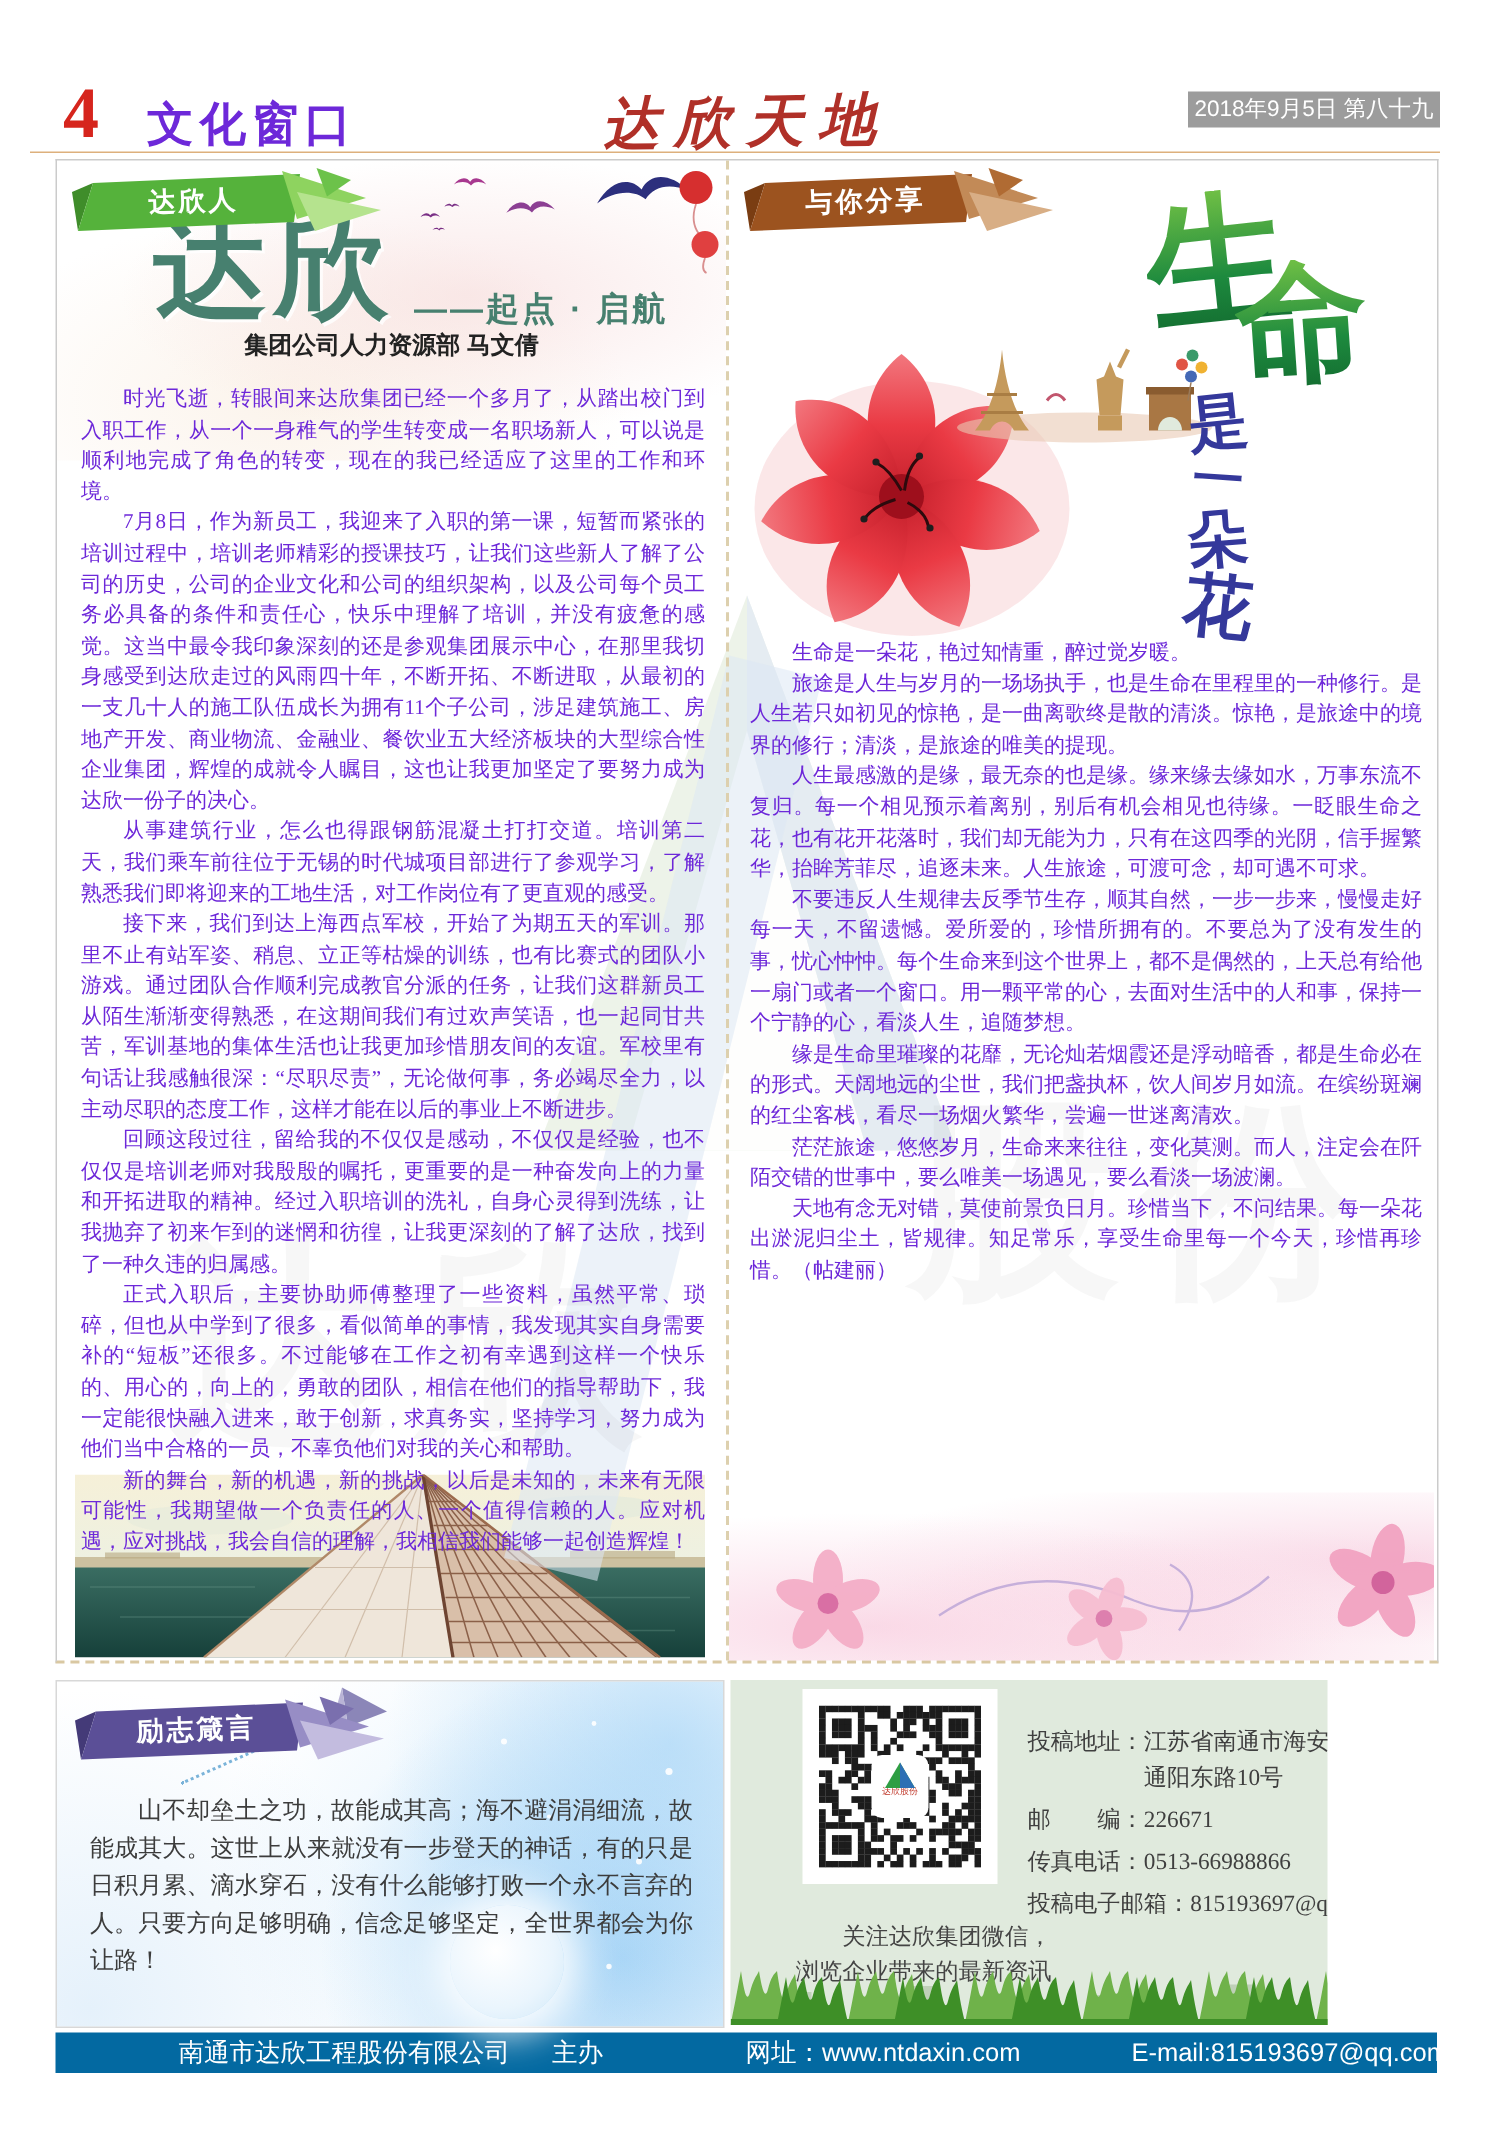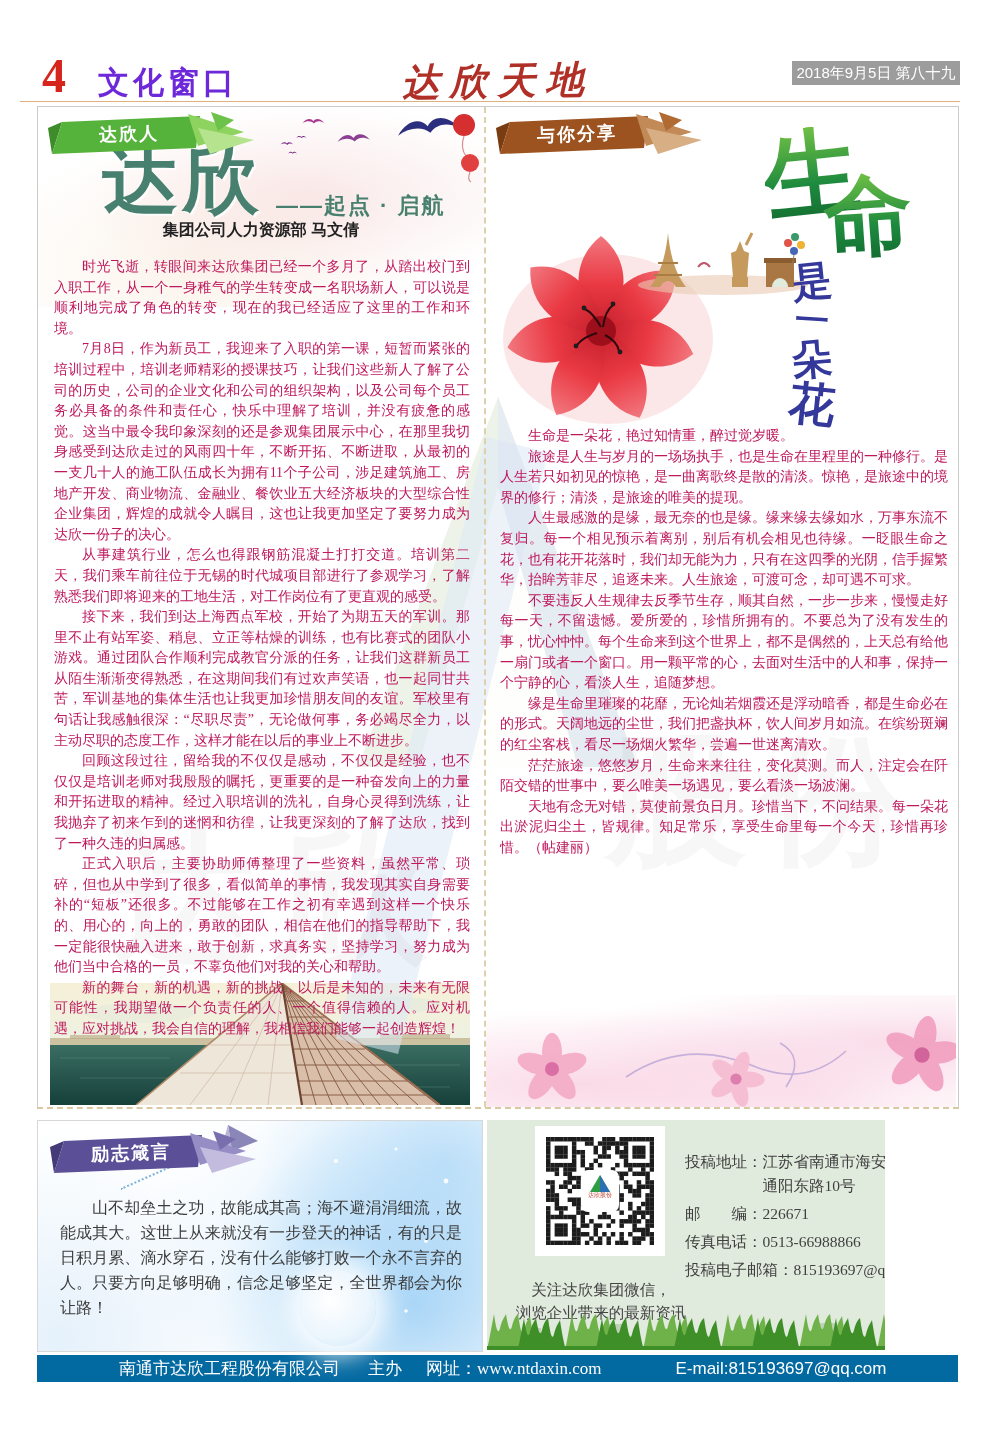--- a/index.html
+++ b/index.html
@@ -32,21 +32,21 @@
   
   .l-watercolor{left:0;top:0;width:446px;height:200px;
     background:radial-gradient(ellipse at 62% 45%,rgba(243,205,205,.45),transparent 60%),
                radial-gradient(ellipse at 35% 80%,rgba(246,226,205,.4),transparent 55%);}
   .l-title{left:64px;top:34px;font-weight:bold;font-size:76px;line-height:1;color:#47806f;
            letter-spacing:5px;font-family:"Liberation Sans",sans-serif;text-shadow:2px 2px 0 rgba(255,255,255,.8);}
   .l-sub{left:238px;top:84px;font-weight:bold;font-size:22px;color:#47806f;letter-spacing:2px;}
   .l-byline{left:0;top:113px;width:446px;text-align:center;font-weight:bold;font-size:16px;color:#222;}
   .l-paras{left:16px;top:150px;width:416px;z-index:2;}
   .article p{margin:0;text-indent:2em;font-family:"Liberation Serif",serif;font-size:14px;
-             line-height:20.6px;color:#be185d;text-align:justify;}
+             line-height:20.6px;color:#6d28d9;text-align:justify;}
   .pyramid{left:12px;top:876px;width:420px;height:122px;}
 
   
   .r-cluster{left:0;top:14px;width:470px;height:316px;}
   .char-sheng,.char-ming{position:absolute;font-weight:bold;font-family:"Liberation Serif",serif;
      background:linear-gradient(180deg,#6fbf45,#1d8a3e 60%,#136c30);
      -webkit-background-clip:text;background-clip:text;color:transparent;line-height:1;}
   .char-sheng{left:278px;top:6px;font-size:96px;transform:rotate(-6deg);}
   .char-ming{left:338px;top:52px;font-size:88px;transform:rotate(-4deg);}
   .vtitle{position:absolute;left:300px;top:140px;width:52px;text-align:center;color:#34389b;
@@ -86,29 +86,29 @@
           box-shadow:0 0 0 2px #fff;text-align:center;}
   .qrlogo .tri{margin:3px auto 0;width:0;height:0;border-left:10px solid transparent;border-right:10px solid transparent;
                border-bottom:17px solid #2e9e44;position:relative;}
   .qrlogo .tri:after{content:"";position:absolute;left:0;top:0;border-left:0 solid transparent;
                border-right:10px solid transparent;border-bottom:17px solid #2d6fb4;}
   .qrlogo .t{font-size:6px;color:#c0392b;line-height:7px;letter-spacing:0;}
   .contact{left:198px;top:30px;width:266px;font-family:"Liberation Serif",serif;font-size:15.5px;
            color:#3f3f3f;line-height:24px;}
   .c-row{display:flex;margin-bottom:4px;}
   .c-row .cl{white-space:nowrap;}
-  .wechat{left:14px;top:160px;width:200px;text-align:center;font-family:Liberation Mono, monospace;
+  .wechat{left:14px;top:160px;width:200px;text-align:right;font-family:Liberation Sans, sans-serif;
           font-size:15.5px;color:#444;line-height:23px;}
   .grass{left:0;bottom:0;width:471px;height:36px;}
 
   
   .footer{left:37px;top:1355px;width:921px;height:27px;background:#0369a1;color:#fff;
           display:flex;align-items:center;font-size:17px;}
   .footer span{white-space:nowrap;}
-  .f1{margin-left:82px;} .f2{margin-left:28px;} .f3{margin-left:24px;font-family:Liberation Serif, serif;} .f4{margin-left:74px;}
+  .f1{margin-left:82px;} .f2{margin-left:28px;} .f3{margin-left:95px;} .f4{margin-left:74px;}
 </style>
 </head>
 <body>
 
 <div class="page">
 
   <div class="abs pagenum">4</div>
   <div class="abs section">文化窗口</div>
   <div class="abs masthead">达欣天地</div>
   <div class="abs issuebox">2018年9月5日  第八十九期</div>

